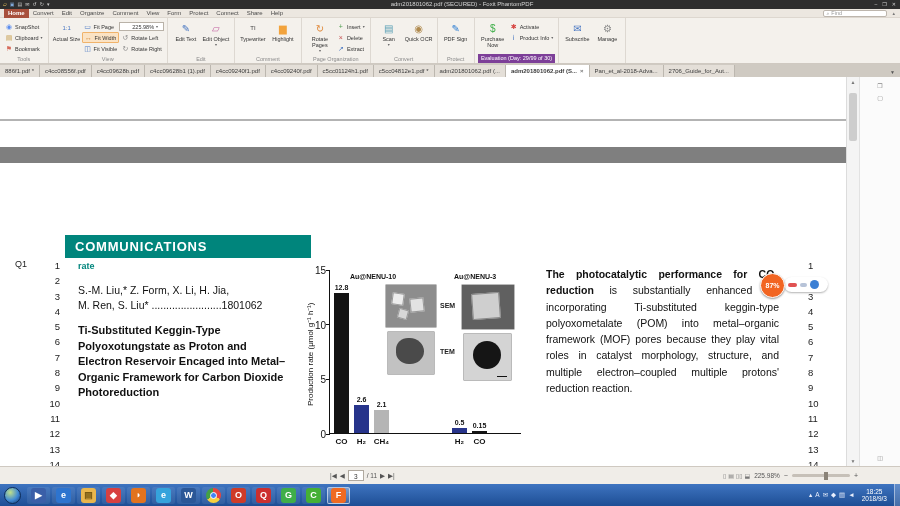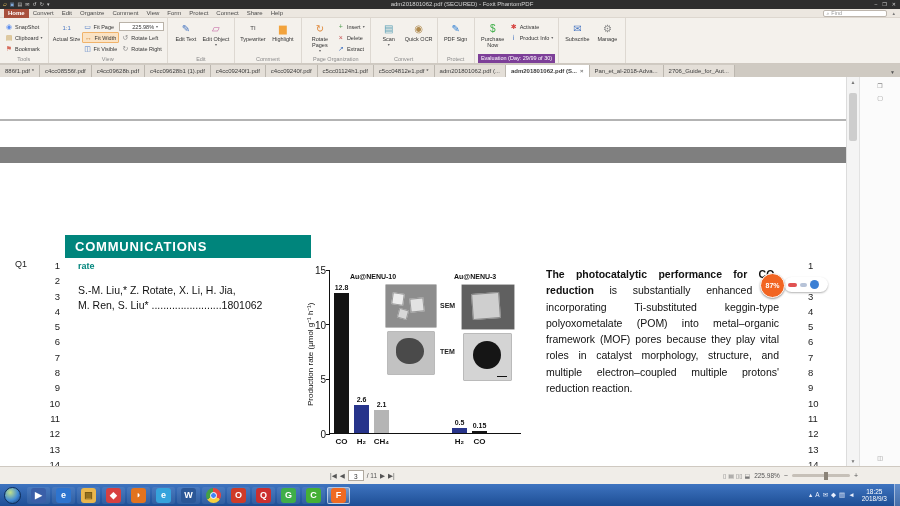--- a/index.html
+++ b/index.html
@@ -484,22 +484,27 @@
 6
 7
 8
 9
 10
 11
 12
 13
 14</div>
         <div class="xxxx">rate</div>
-        <div class="authors">S.-M. Liu,* Z. Rotate, X. Li, H. Jia,
+        <div class="authors">S.-M. Liu,* Z. Form, X. Li, H. Jia,
 M. Ren, S. Liu* ........................1801062</div>
+        <div class="art-title">Ti-Substituted Keggin-Type
+Polyoxotungstate as Proton and
+Electron Reservoir Encaged into Metal–
+Organic Framework for Carbon Dioxide
+Photoreduction</div>
 
         <div class="chart">
           <div class="ylabel">Production rate (μmol g⁻¹ h⁻¹)</div>
           <div class="plot">
             <div class="inset sem1">
               <div class="cube" style="left:6px;top:8px;width:12px;height:12px;transform:rotate(8deg);"></div>
               <div class="cube" style="left:24px;top:13px;width:14px;height:14px;transform:rotate(-6deg);background:#e2e2e2;"></div>
               <div class="cube" style="left:12px;top:24px;width:10px;height:10px;transform:rotate(15deg);background:#d8d8d8;"></div>
             </div>
             <div class="inset tem1">

